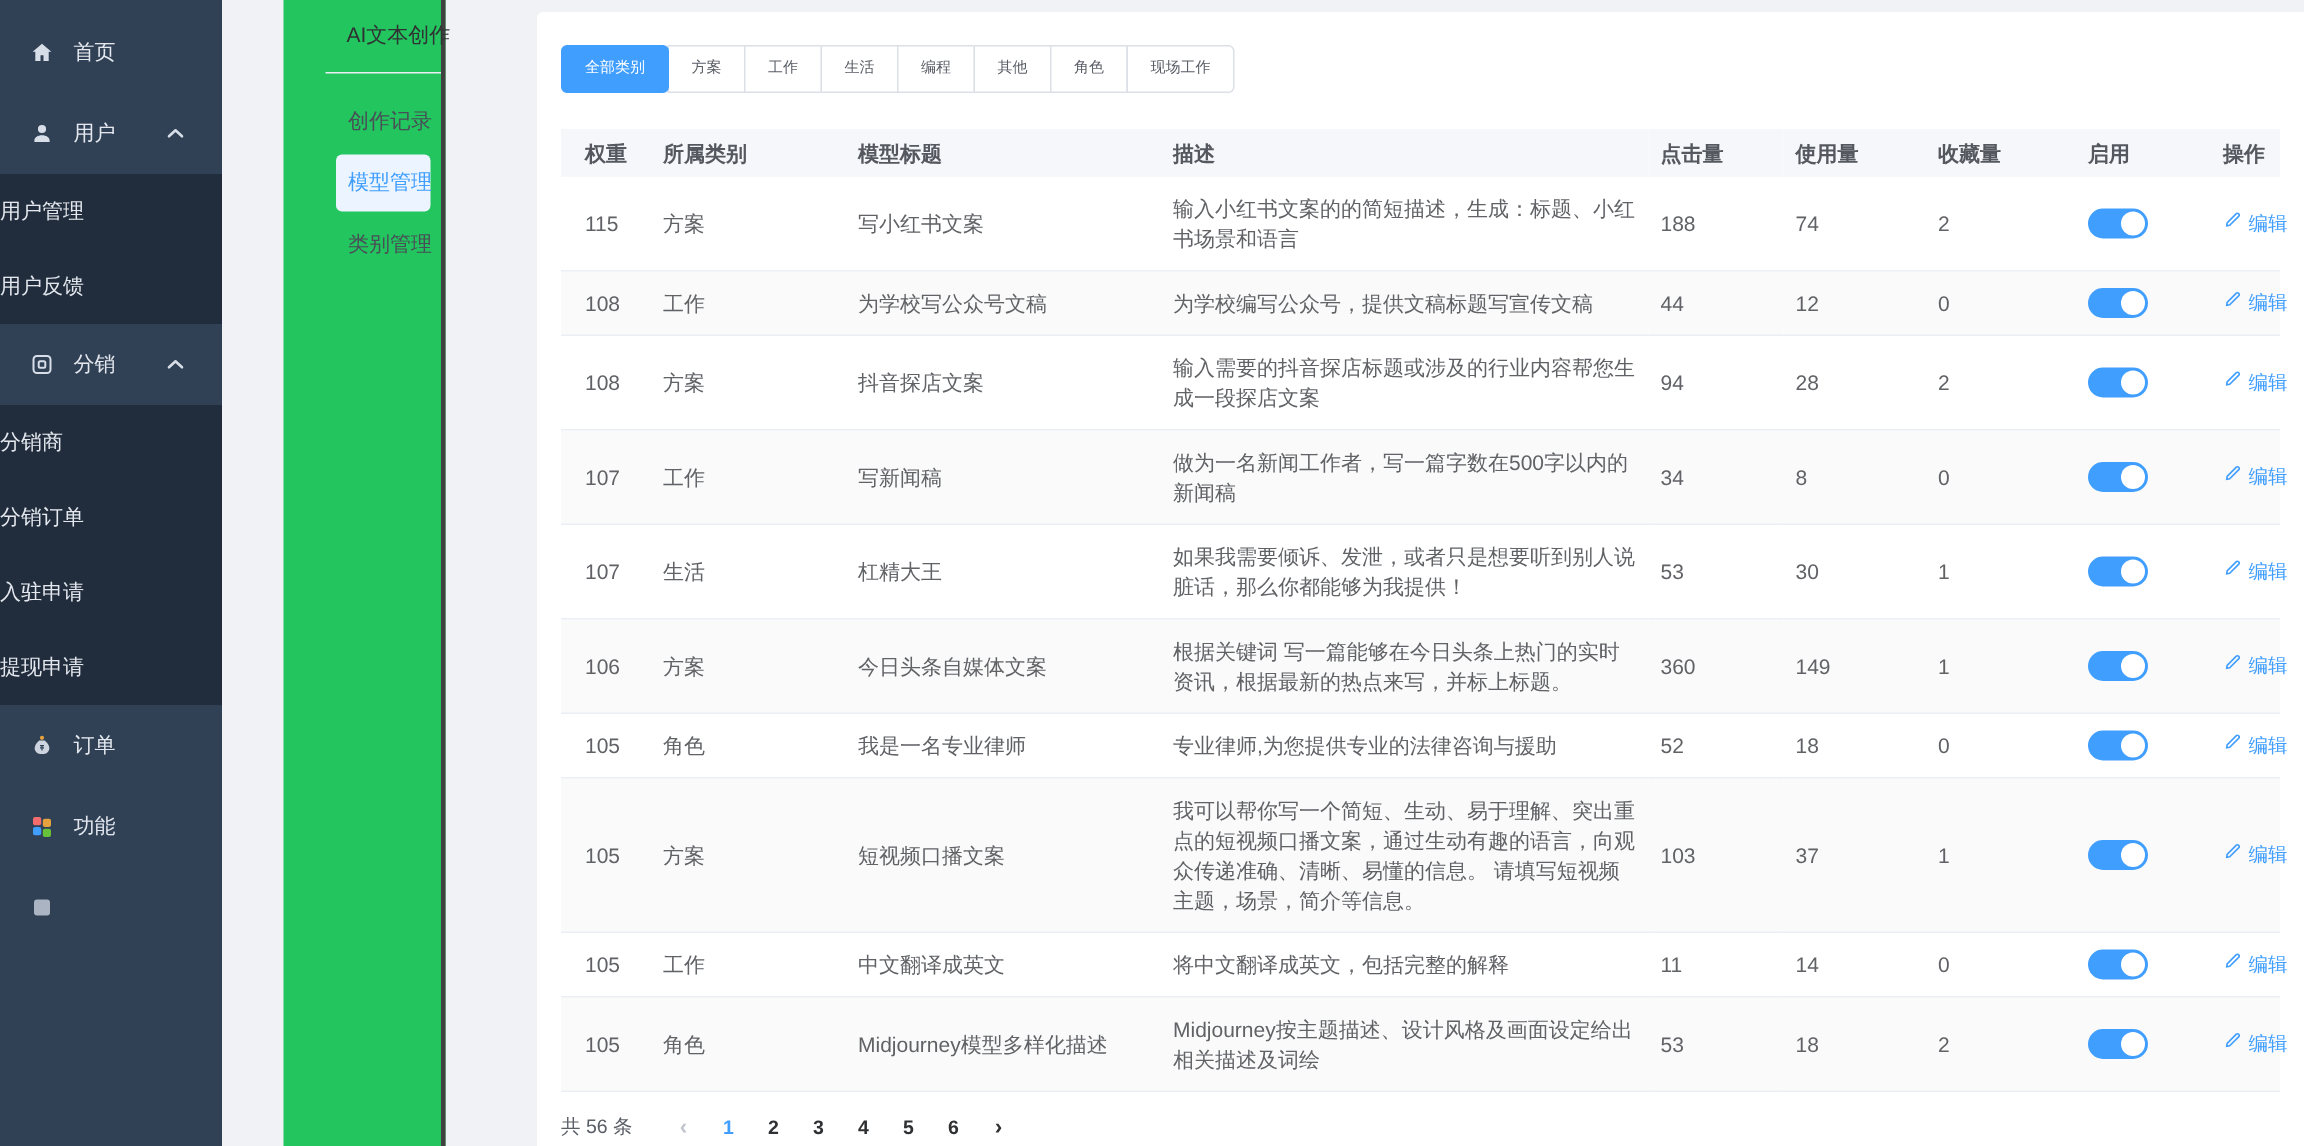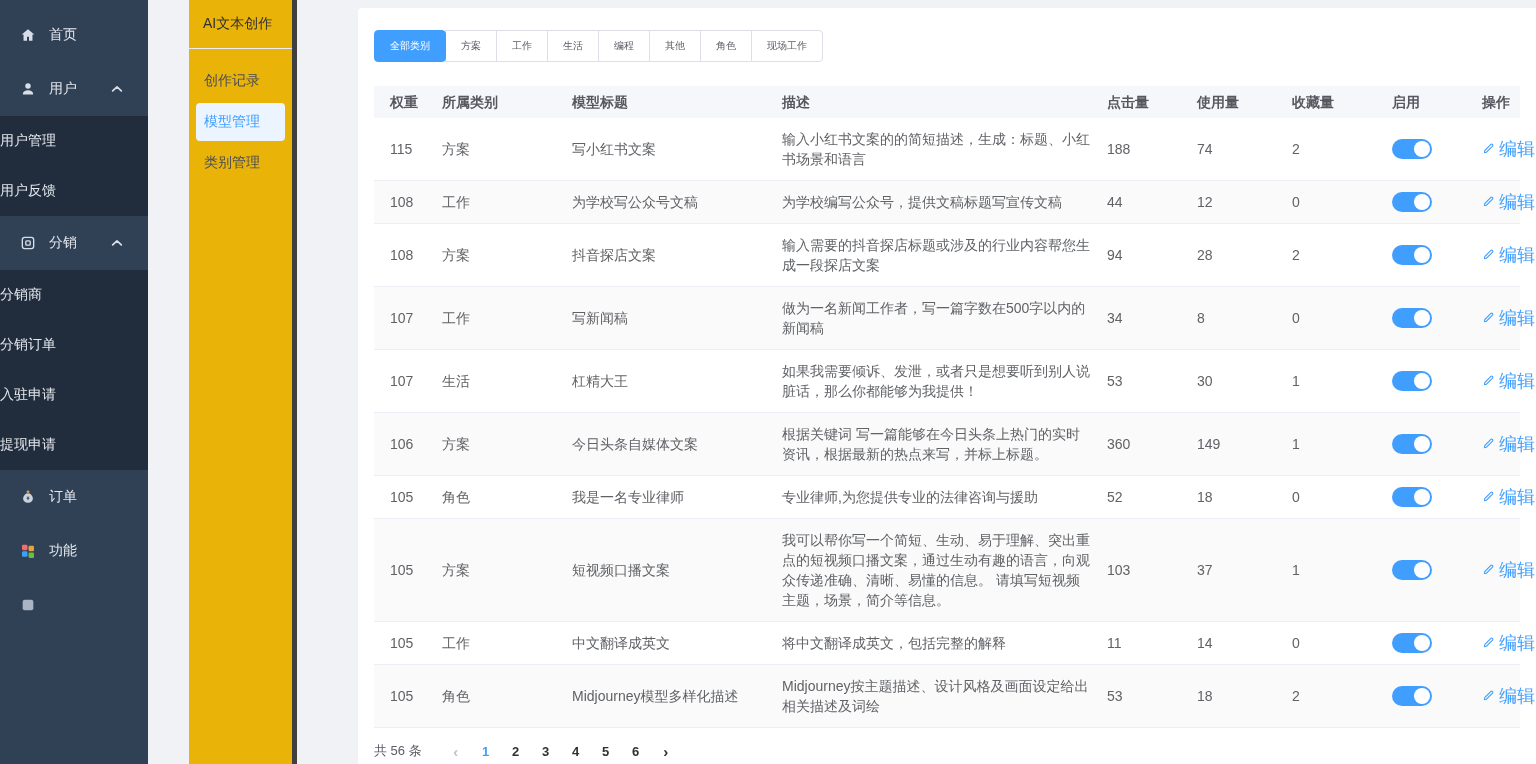--- a/index.html
+++ b/index.html
@@ -14,21 +14,21 @@
   .side-item .icon { margin-right:13px; color:#d8dee8; display:flex; }
   .side-item .icon svg { width:16px; height:16px; display:block; }
   .side-label { flex:1; }
   .arrow { color:#8a96a6; display:flex; }
   .arrow svg { width:11px; height:11px; }
   .side-sub { background:#212d3d; }
   .side-sub-item { height:50px; display:flex; align-items:center; 
     font-size:14px; color:#e4e8ee; cursor:pointer; white-space:nowrap; }
 
   
-  .subsidebar { width:108px; background:#eab308; flex:none; border-right:5px solid #404040; }
+  .subsidebar { width:108px; background:#22c55e; flex:none; border-right:3px solid #404040;padding-left:28px; }
   .subsidebar-title { height:49px; display:flex; align-items:center; padding-left:14px;
     font-size:14px; color:#303133; border-bottom:1px solid #ebeef5; white-space:nowrap; }
   .submenu-items { padding-top:10px; }
   .submenu-item { height:38px; display:flex; align-items:center; padding-left:8px;
     margin:3px 7px 3px 7px; font-size:14px; color:#4a4e57; cursor:pointer;
     border-radius:4px; white-space:nowrap; }
   .submenu-item.active { background:#ecf5ff; color:#409eff;font-family:Liberation Mono, monospace; }
 
   
   .main { flex:1; min-width:0; padding:8px 0 0 20px; }
@@ -51,21 +51,21 @@
     vertical-align:middle; word-break:break-all; }
   th:first-child, td:first-child { padding-left:16px; }
   tr.stripe td { background:#fafafa; }
 
   .toggle { width:40px; height:20px; border-radius:10px; background:#409eff;
     position:relative; cursor:pointer; }
   .toggle::after { content:""; position:absolute; right:2px; top:2px; width:16px;
     height:16px; border-radius:50%; background:#fff; }
 
   .ops { display:flex; align-items:center; gap:15px; white-space:nowrap; }
-  .op { display:inline-flex; align-items:center; gap:4px; font-size:18px; cursor:pointer; }
+  .op { display:inline-flex; align-items:center; gap:4px; font-size:13px; cursor:pointer; }
   .op svg { width:13px; height:13px; }
   .op.edit { color:#409eff; }
   .op.del { color:#f56c6c; }
 
   .pagination { display:flex; align-items:center; margin-top:14px;
     font-size:13px; color:#5a5e66; }
   .pg-total { margin-right:19px; }
   .pg-btn { min-width:30px; text-align:center; font-weight:600; color:#303133;
     cursor:pointer; padding:0 4px; font-size:13px; }
   .pg-btn.current { color:#409eff; }

